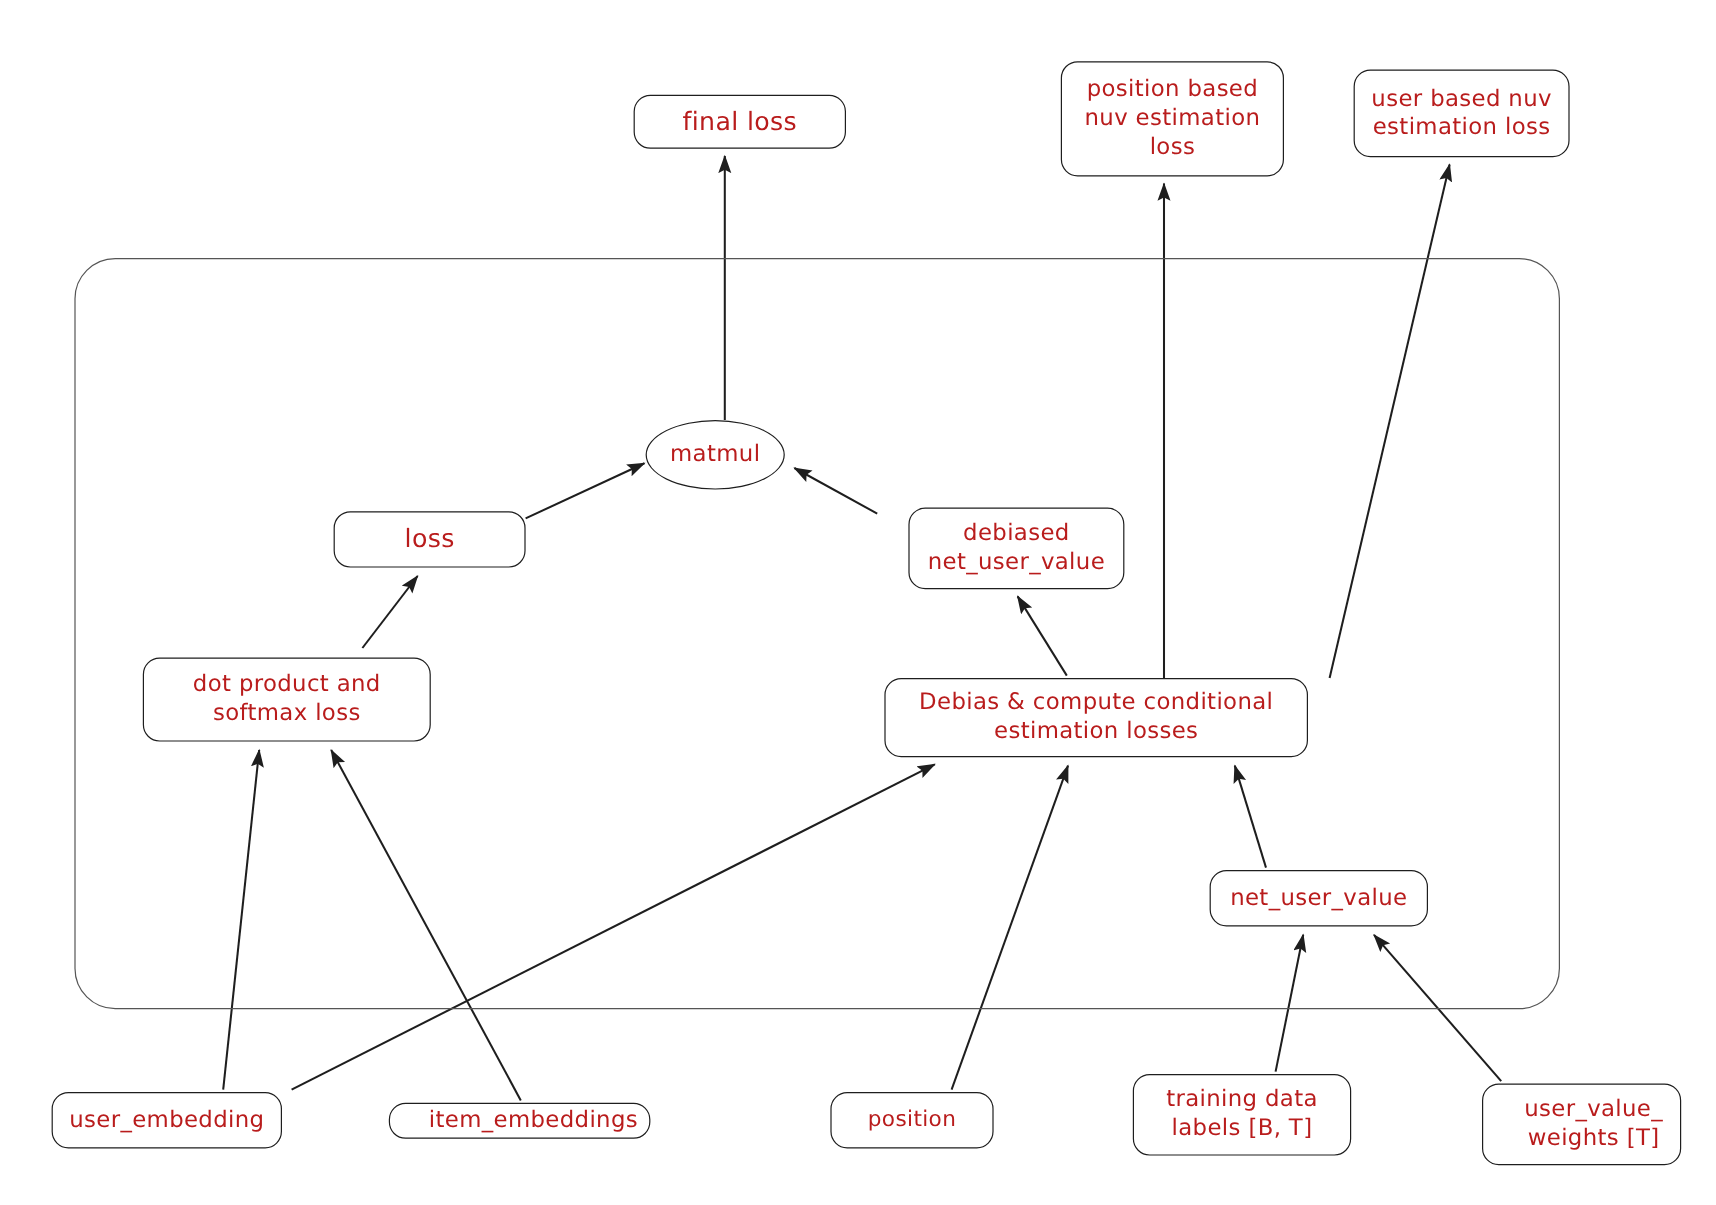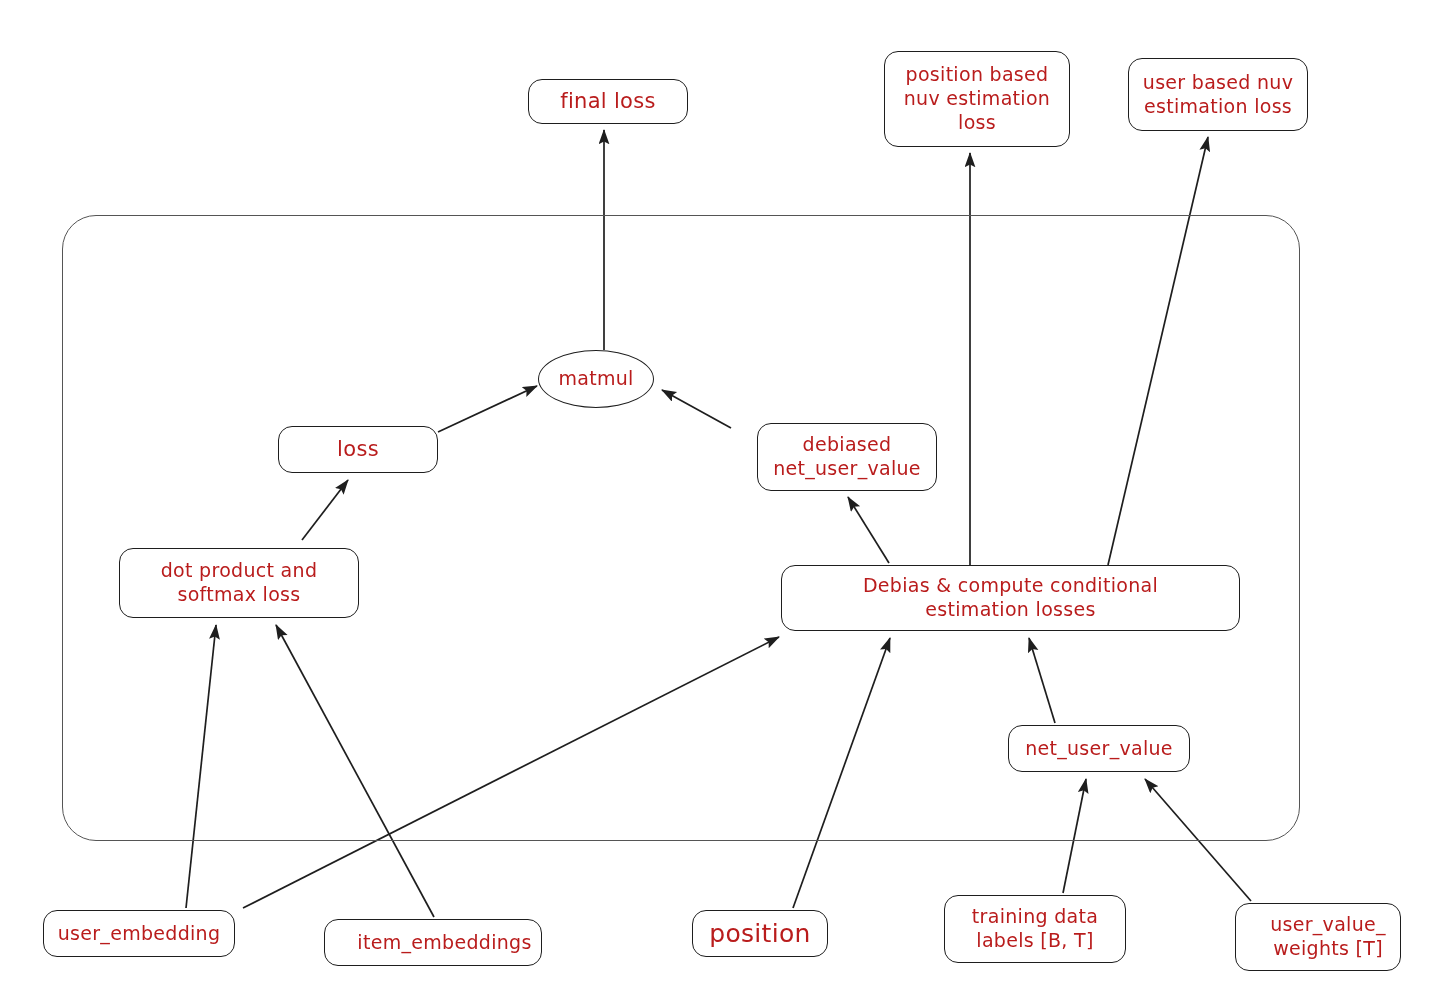--- a/index.html
+++ b/index.html
@@ -91,37 +91,37 @@
         <path d="M 186 908 L 216 625" marker-end="url(#arrowhead)" id="e-user_embedding-dot"></path>
         <path d="M 434 917 L 276 625" marker-end="url(#arrowhead)" id="e-item_embeddings-dot"></path>
         <path d="M 243 908 L 779 637" marker-end="url(#arrowhead)" id="e-user_embedding-debias"></path>
         <path d="M 793 908 L 890 638" marker-end="url(#arrowhead)" id="e-position-debias"></path>
         <path d="M 1063 893 L 1086 779" marker-end="url(#arrowhead)" id="e-training_labels-net_user_value"></path>
         <path d="M 1251 901 L 1145 779" marker-end="url(#arrowhead)" id="e-user_value_weights-net_user_value"></path>
       </g>
   </svg>
 
   <div id="node-layer">
-      <div class="node" id="node-final_loss" style="left: 528px; top: 79px; width: 160px; height: 45px; font-size: 21px; border-color: rgb(30, 30, 30);">final loss</div>
+      <div class="node" id="node-final_loss" style="left: 528px; top: 79px; width: 177px; height: 45px; font-size: 21px; border-color: rgb(30, 30, 30);">final loss</div>
       <div class="node" id="node-position_based_nuv_estimation_loss" style="left: 884px; top: 51px; width: 186px; height: 96px; font-size: 19px; border-color: rgb(30, 30, 30);">position based
 nuv estimation
 loss</div>
       <div class="node" id="node-user_based_nuv_estimation_loss" style="left: 1128px; top: 58px; width: 180px; height: 73px; font-size: 19px; border-color: rgb(30, 30, 30);">user based nuv
 estimation loss</div>
       <div class="node ellipse" id="node-matmul" style="left: 538px; top: 350px; width: 116px; height: 58px; font-size: 19px; border-color: rgb(30, 30, 30);">matmul</div>
       <div class="node" id="node-loss" style="left: 278px; top: 426px; width: 160px; height: 47px; font-size: 21px; border-color: rgb(30, 30, 30);">loss</div>
       <div class="node" id="node-debiased_net_user_value" style="left: 757px; top: 423px; width: 180px; height: 68px; font-size: 19px; border-color: rgb(30, 30, 30);">debiased
 net_user_value</div>
       <div class="node" id="node-dot_product_and_softmax_loss" style="left: 119px; top: 548px; width: 240px; height: 70px; font-size: 19px; border-color: rgb(30, 30, 30);">dot product and
 softmax loss</div>
-      <div class="node" id="node-debias_compute_conditional_estimation_losses" style="left: 737px; top: 565px; width: 459px; height: 66px; font-size: 19px; border-color: rgb(30, 30, 30); margin-left: 44px;">Debias &amp; compute conditional
+      <div class="node" id="node-debias_compute_conditional_estimation_losses" style="left: 737px; top: 565px; width: 353px; height: 66px; font-size: 19px; border-color: rgb(30, 30, 30);">Debias &amp; compute conditional
 estimation losses</div>
       <div class="node" id="node-net_user_value" style="left: 1008px; top: 725px; width: 182px; height: 47px; font-size: 19px; border-color: rgb(30, 30, 30);">net_user_value</div>
       <div class="node" id="node-user_embedding" style="left: 43px; top: 910px; width: 192px; height: 47px; font-size: 19px; border-color: rgb(30, 30, 30);">user_embedding</div>
-      <div class="node" id="node-item_embeddings" style="left: 324px; top: 919px; width: 218px; height: 47px; font-size: 19px; border-color: rgb(30, 30, 30); padding-left: 23px;">item_embeddings</div>
-      <div class="node" id="node-position" style="left: 692px; top: 910px; width: 136px; height: 47px; font-size: 25px; border-color: rgb(30, 30, 30);">position</div>
+      <div class="node" id="node-item_embeddings" style="left: 324px; top: 919px; width: 218px; height: 30px; font-size: 19px; border-color: rgb(30, 30, 30); padding-left: 23px;">item_embeddings</div>
+      <div class="node" id="node-position" style="left: 692px; top: 910px; width: 136px; height: 47px; font-size: 18px; border-color: rgb(30, 30, 30);">position</div>
       <div class="node" id="node-training_data_labels" style="left: 944px; top: 895px; width: 182px; height: 68px; font-size: 19px; border-color: rgb(30, 30, 30);">training data
 labels [B, T]</div>
       <div class="node" id="node-user_value_weights" style="left: 1235px; top: 903px; width: 166px; height: 68px; font-size: 19px; border-color: rgb(30, 30, 30); padding-left: 20px;">user_value_
 weights [T]</div>
     </div>
 
 </div>
 
 </body></html>

